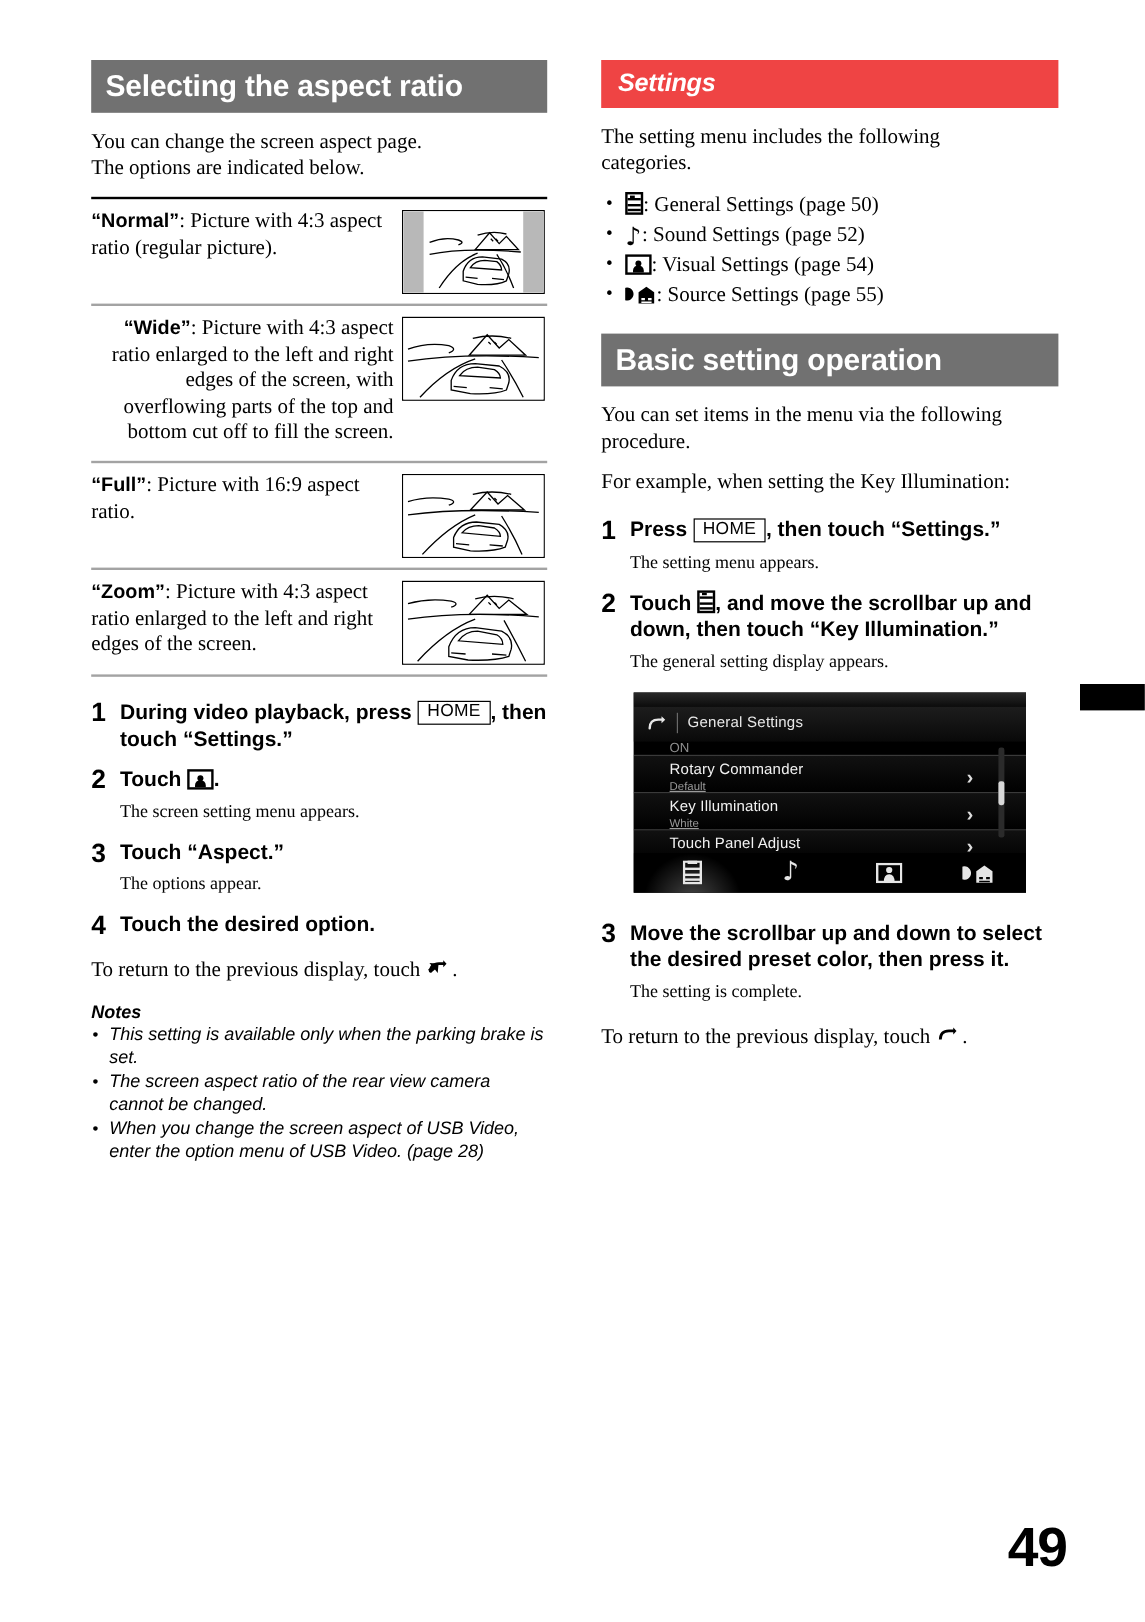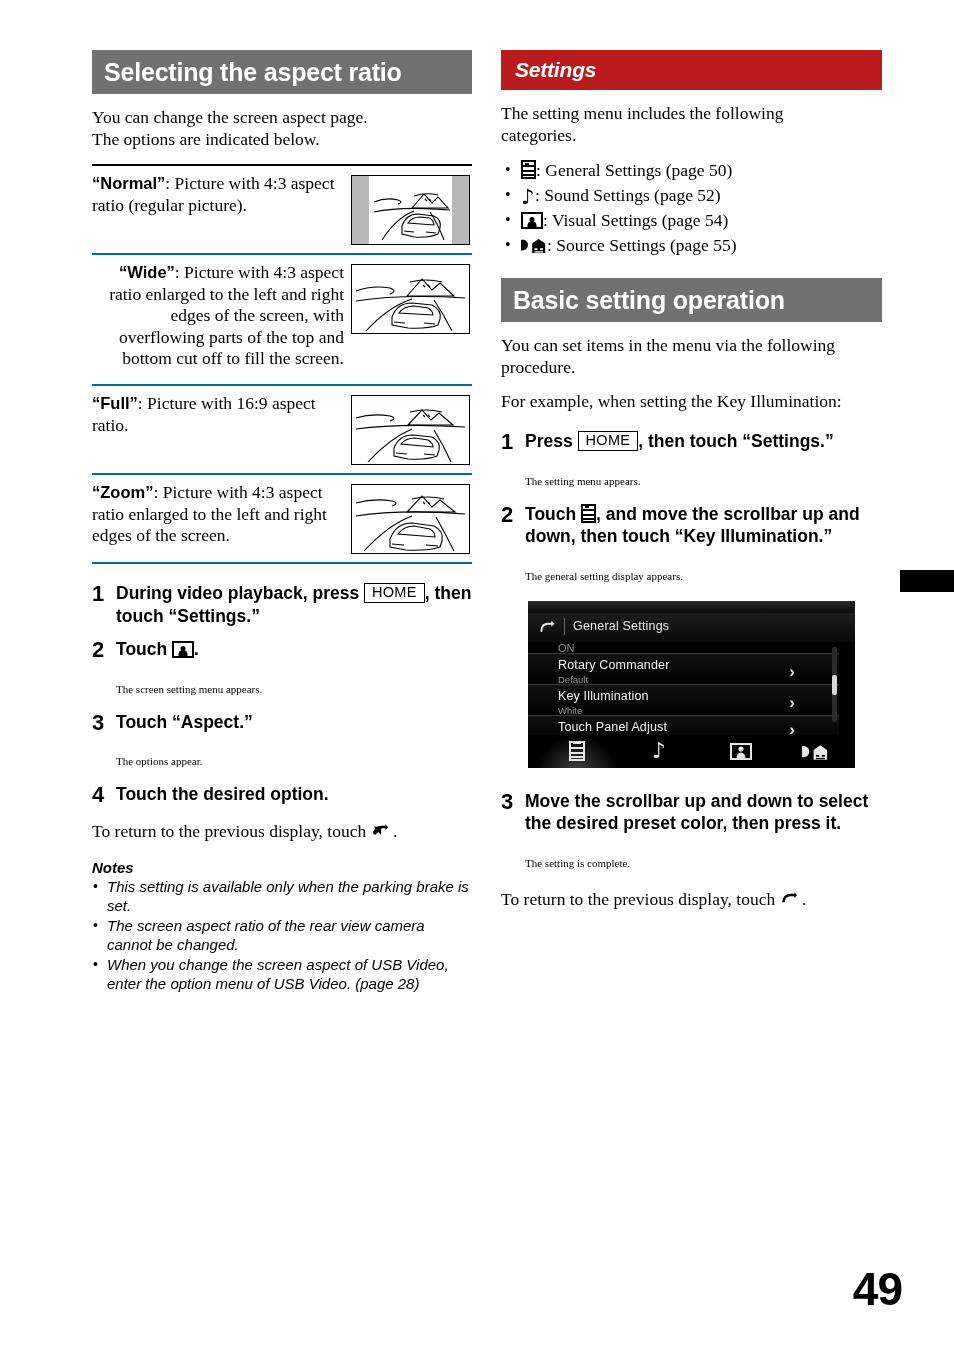--- a/index.html
+++ b/index.html
@@ -19,40 +19,40 @@
   .page {
     position: absolute;
     inset: 0;
   }
 
   
   .col {
     position: absolute;
     top: 50px;
   }
-  .col-left  { left: 92px;  width: 380px; }
+  .col-left  { left: 76px;  width: 380px; }
   .col-right { left: 501px; width: 381px; }
 
   
   .head-gray, .head-black {
     color: #ffffff;
     font-family: "Liberation Sans", sans-serif;
     font-weight: bold;
     letter-spacing: -0.2px;
     box-sizing: border-box;
   }
   .head-gray {
     background: #717171;
     font-size: 25px;
     line-height: 44px;
     height: 44px;
     padding: 0 0 0 12px;
   }
   .head-black {
-    background: #b91c1c;
+    background: #ef4444;
     font-size: 21px;
     line-height: 40px;
     height: 40px;
     padding: 0 0 0 14px;
     font-style: italic;
   }
 
   
   .body-text {
     font-family: "Liberation Serif", serif;
@@ -63,21 +63,21 @@
 
   
   .opt-table {
     margin-top: 14px;
     border-top: 2px solid #000;
   }
   .opt-row {
     display: flex;
     align-items: flex-start;
     justify-content: space-between;
-    border-bottom: 2px solid #0369a1;
+    border-bottom: 2px solid #a3a3a3;
     padding: 7px 0 8px 0;
     min-height: 62px;
   }
   .opt-text {
     font-size: 17.5px;
     line-height: 21.5px;
     width: 252px;
     flex: none;
   }
   .opt-text b {
@@ -114,23 +114,23 @@
   }
   .step-body { flex: 1; }
   .step-title {
     font-family: "Liberation Sans", sans-serif;
     font-weight: bold;
     font-size: 17.5px;
     line-height: 22.5px;
   }
   .step-sub {
     font-family: "Liberation Serif", serif;
-    font-size: 11px;
+    font-size: 15px;
     line-height: 22px;
-    margin-top: 17px;
+    margin-top: 5px;
   }
 
   
   .keycap {
     display: inline-block;
     border: 1.6px solid #000;
     border-radius: 0;
     padding: 0px 7px 1px 7px;
     font-family: "Liberation Sans", sans-serif;
     font-weight: normal;
@@ -280,21 +280,21 @@
   }
   .dev-list {
     position: absolute; left: 0; top: 41px; right: 0; bottom: 33px;
     overflow: hidden;
   }
   .dev-partial {
     position: absolute; left: 30px; top: 0px;
     color: #8e8e8e; font-size: 11px;
   }
   .dev-row {
-    position: absolute; left: 0; right: 16px;
+    position: absolute; left: 0; right: 0;
     border-top: 1px solid #3a3a3a;
     background: linear-gradient(#111111, #000000);
     padding-left: 31px;
   }
   .dev-row-label {
     position: absolute; left: 30px; top: 4px;
     color: #f2f2f2; font-size: 12.5px; letter-spacing: 0.15px;
   }
   .dev-row-value {
     position: absolute; left: 30px; top: 20px;
@@ -331,21 +331,21 @@
   .edge-tab {
     position: absolute;
     left: 900px; top: 570px;
     width: 54px; height: 22px;
     background: #000;
   }
 
   
   .page-num {
     position: absolute;
-    right: 52px; bottom: 40px;
+    right: 65px; bottom: 40px;
     font-family: "Liberation Sans", sans-serif;
     font-weight: bold;
     font-size: 46px;
     line-height: 46px;
     letter-spacing: -1px;
   }
 </style>
 </head>
 <body>
 

